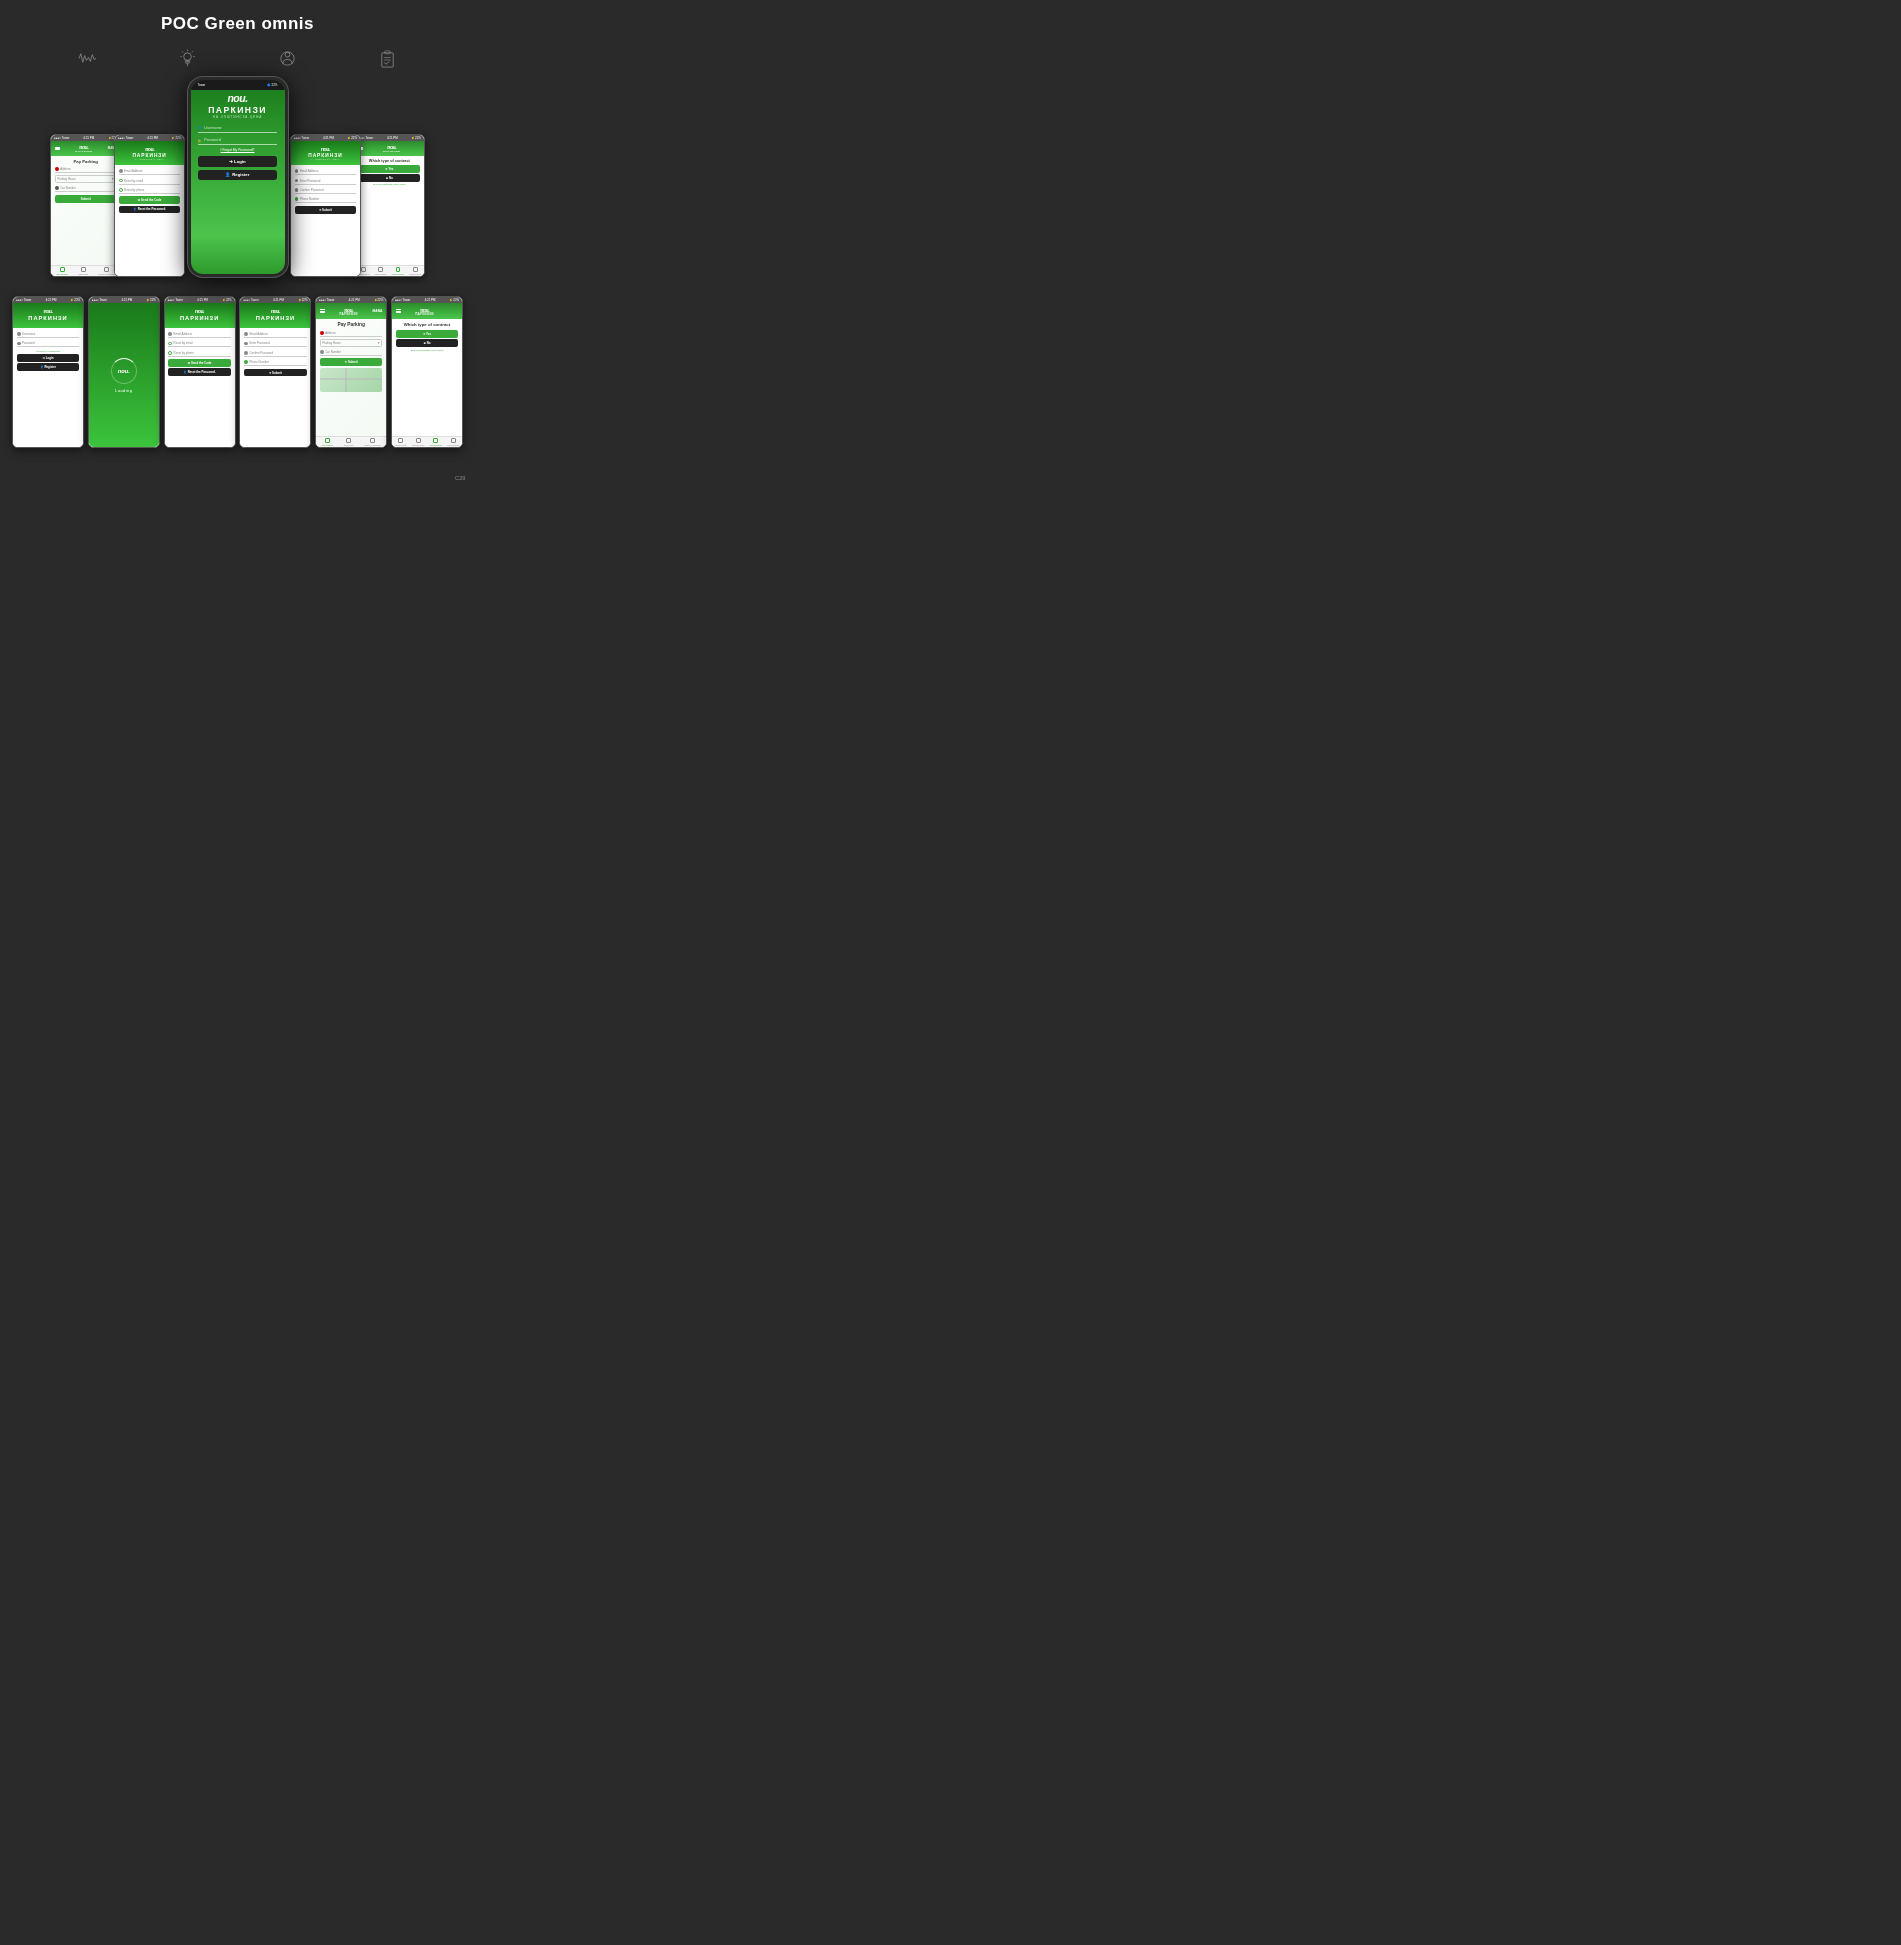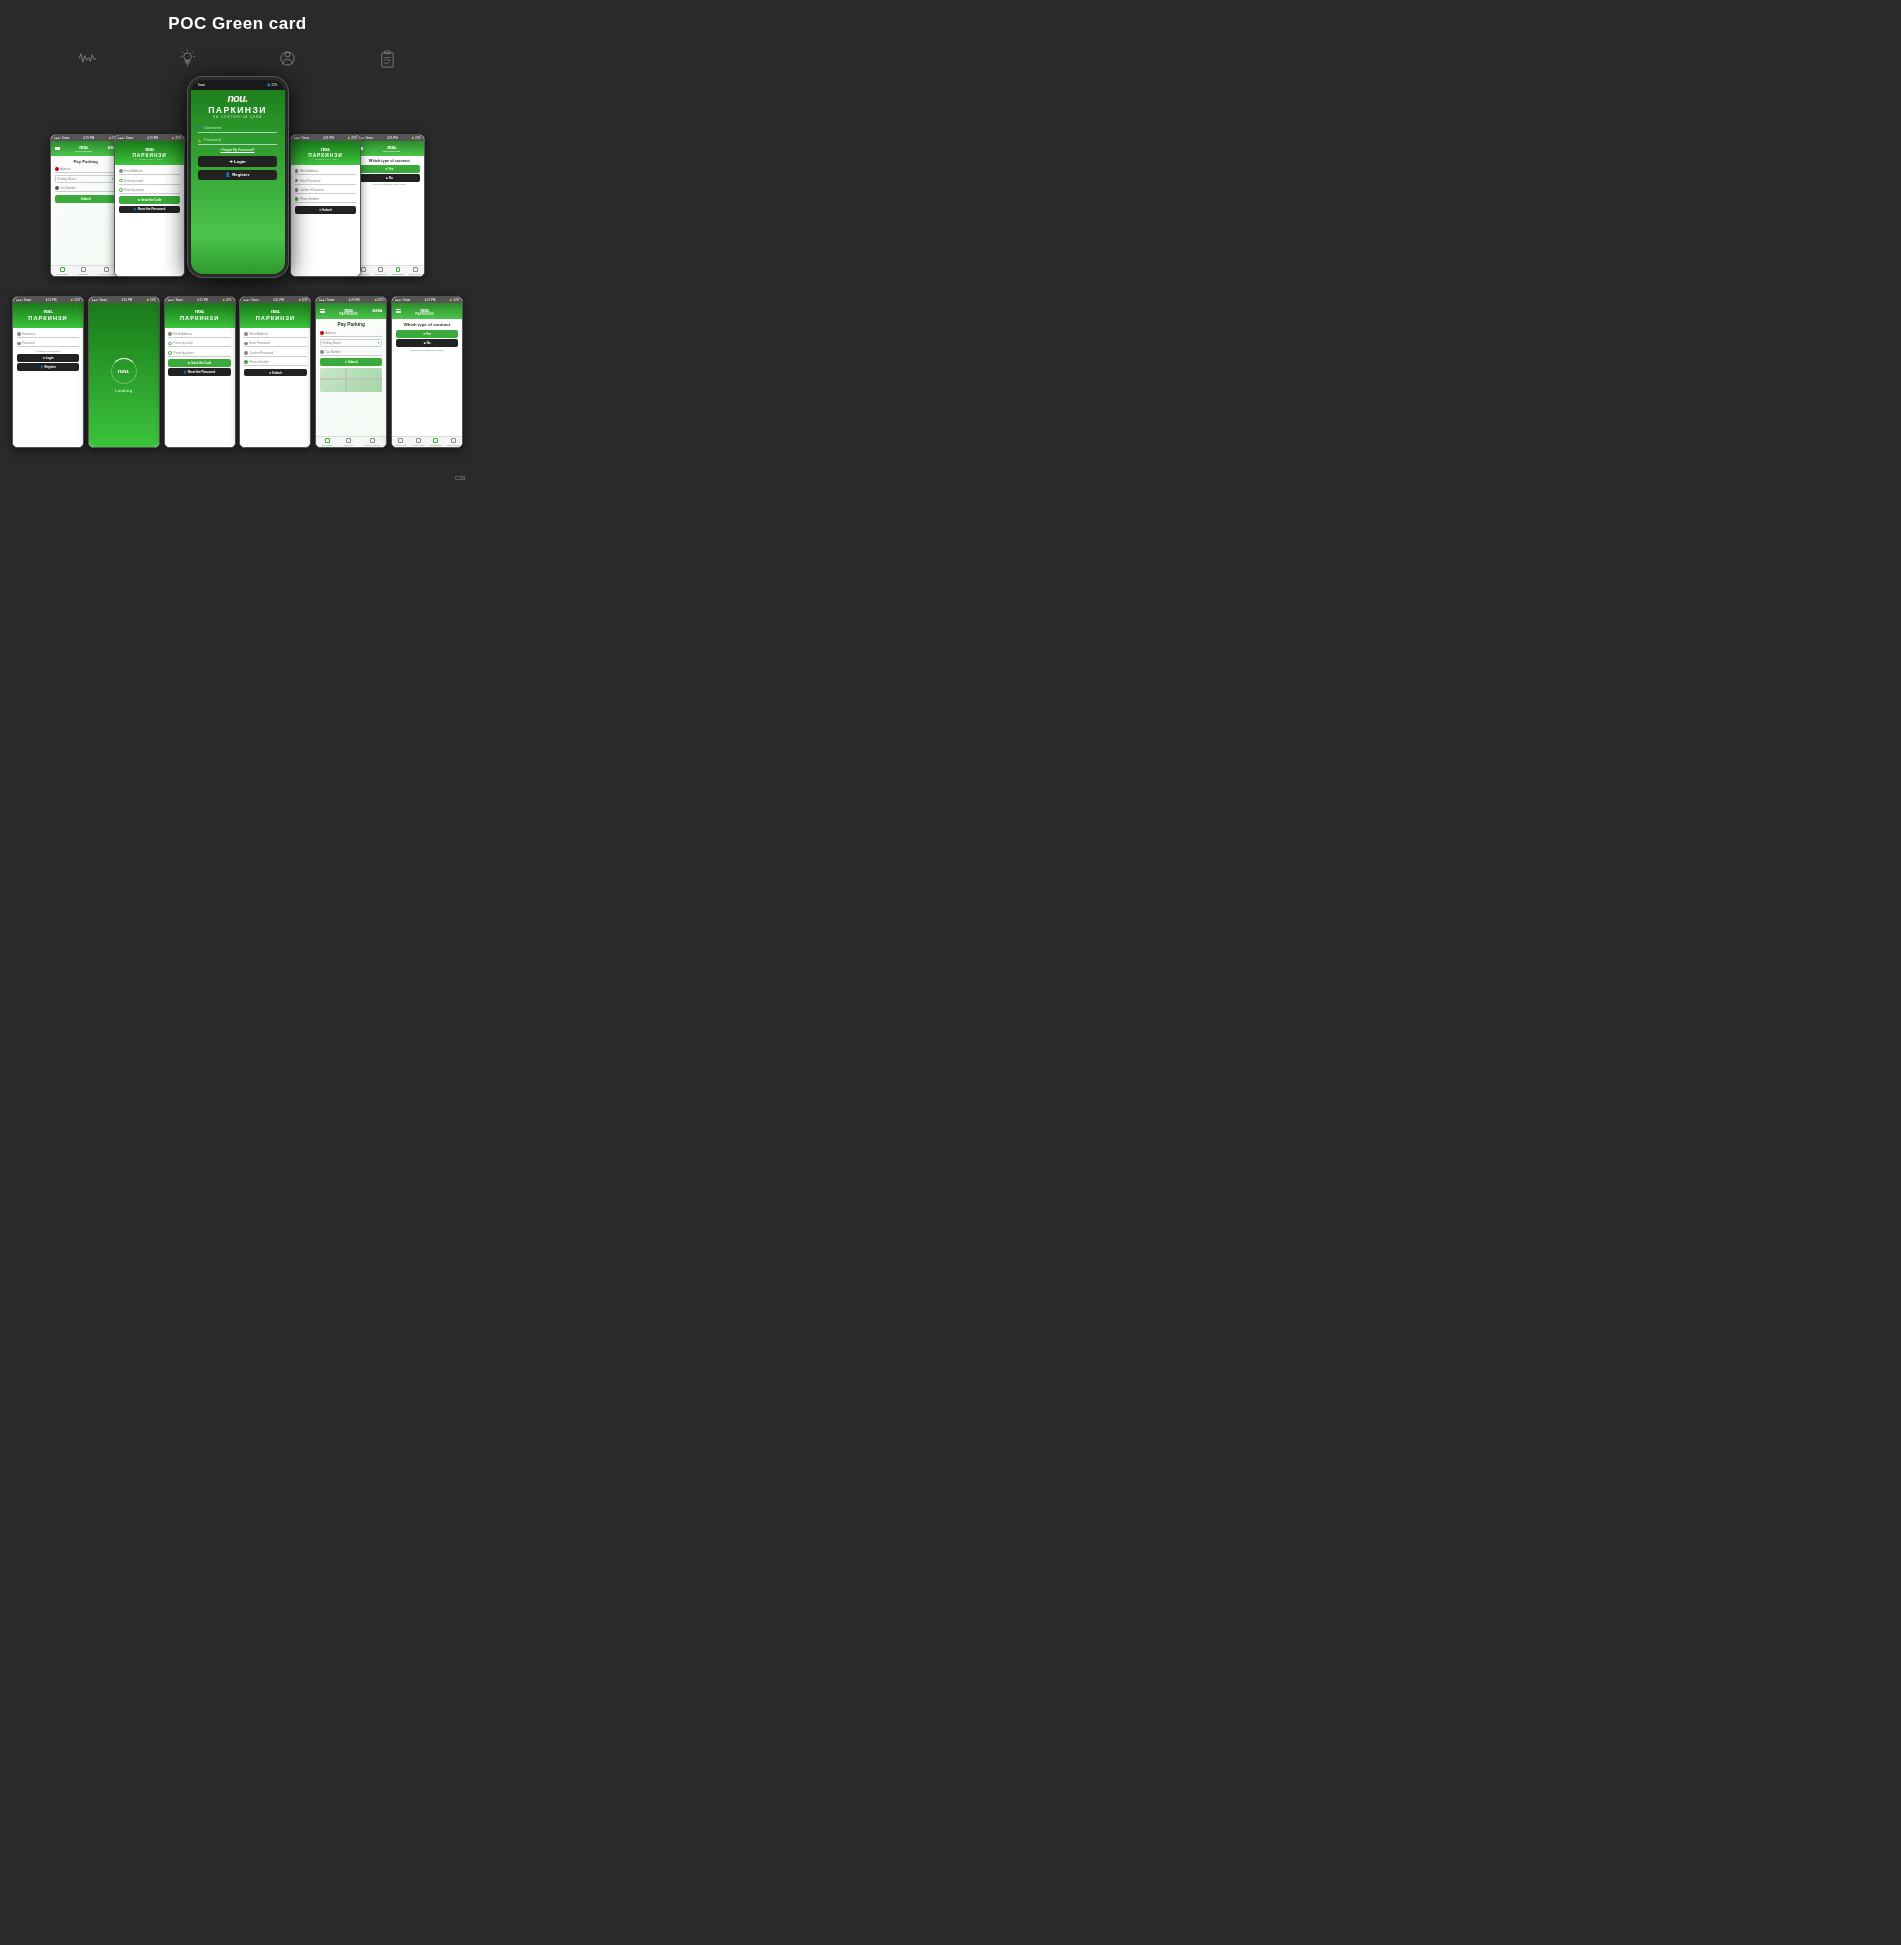--- a/index.html
+++ b/index.html
@@ -289,21 +289,21 @@
     }
     .notch-status-left, .notch-status-right {
       font-size: 2.9px;
       color: #fff;
       z-index: 6;
     }
   </style>
 </head>
 <body>
 
-<h1 class="page-title">POC Green card</h1>
+<h1 class="page-title">POC Green omnis</h1>
 
 <div class="top-icons">
   <div class="top-icon-item">
     <svg viewBox="0 0 40 40">
         <polyline points="2,20 6,10 10,28 14,14 18,24 22,18 26,26 30,12 34,22 38,20" stroke="#999" stroke-width="1.5" fill="none"></polyline>
       </svg>
   </div>
   <div class="top-icon-item">
     <svg viewBox="0 0 40 40">
         <circle cx="20" cy="16" r="8" stroke="#999" stroke-width="1.5"></circle>

